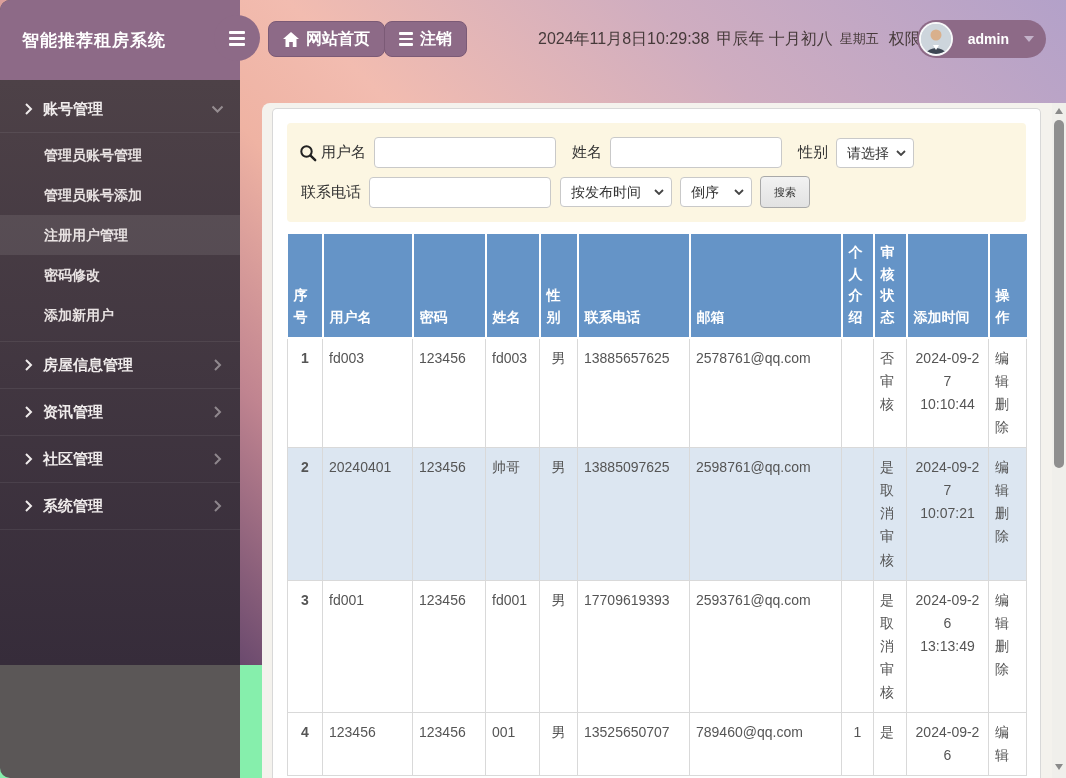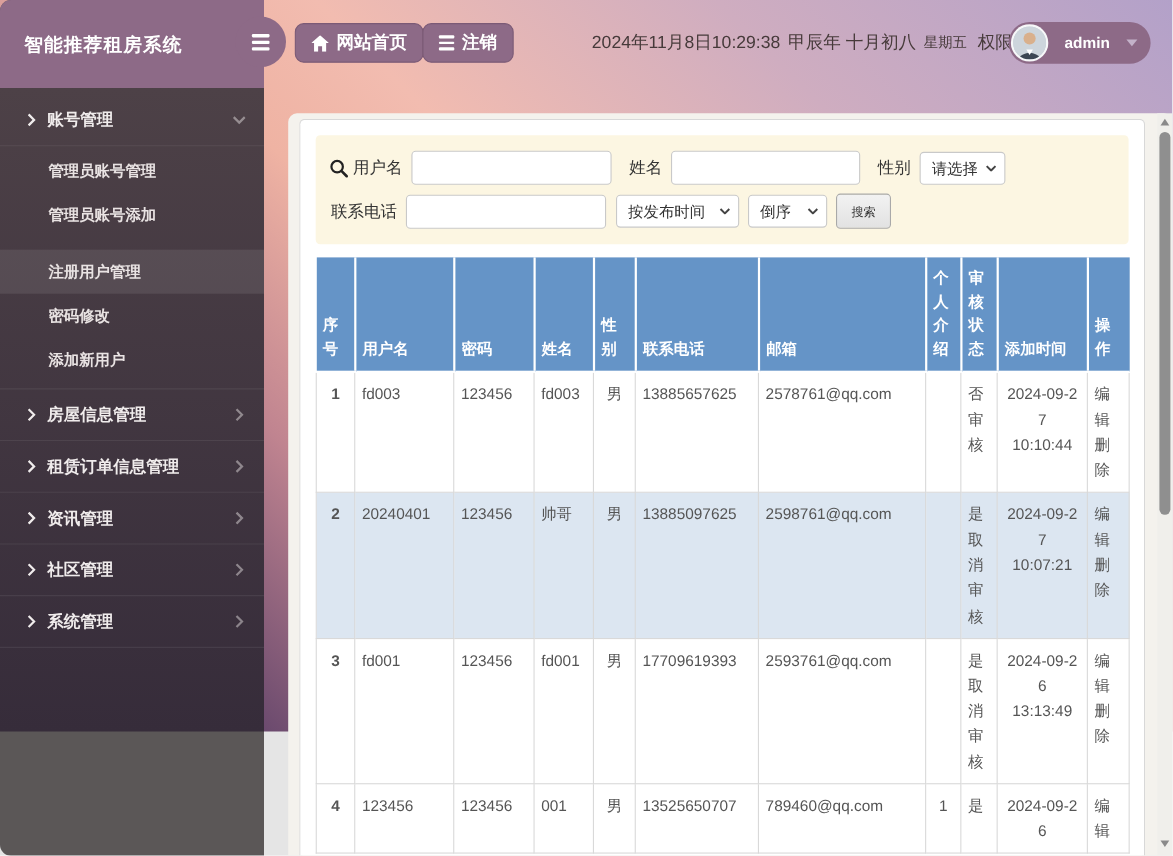--- a/index.html
+++ b/index.html
@@ -1,36 +1,36 @@
 <!DOCTYPE html>
 <html><head>
 <meta charset="utf-8">
 <style>
   * { margin:0; padding:0; box-sizing:border-box; }
   html,body { width:1066px; height:778px; overflow:hidden; font-family:"Liberation Sans","DejaVu Sans",sans-serif; background:#fff; }
-  .stage { position:relative; width:1066px; height:778px; overflow:hidden; background:#e5e5e5; }
+  .stage { position:relative; width:1066px; height:778px; overflow:hidden; background:#86efac; }
 
   
   .bg-gradient { position:absolute; left:0; top:0; width:1066px; height:665px;
     background:linear-gradient(45deg,#3f2f50 0%,#6b4a6e 14%,#c08490 30%,#efb3a3 45%,#f2bcb0 55%,#cfadc0 76%,#b3a1c9 100%); }
 
   
   .sidebar { position:absolute; left:0; top:0; width:240px; height:778px; background:#5b5757;
     border-radius:10px 0 0 10px; overflow:hidden; z-index:3; }
   .sidebar-header { height:80px; background:#8d6a87; display:flex; align-items:center; padding-left:22px; }
   .app-title { color:#fff; font-size:17px; font-weight:bold; letter-spacing:1px; }
   .sidebar-menu { height:585px; background:linear-gradient(#4d4147,#362c3a); padding-top:6px;font-weight:bold; }
   .nav-group { position:relative; height:47px; display:flex; align-items:center; padding-left:24px;
     color:#f0ecec; font-size:15px; cursor:pointer; border-bottom:1px solid rgba(255,255,255,0.07); }
   .nav-group .chev-l { margin-right:10px; display:inline-flex; }
   .nav-group .chev-r { position:absolute; right:18px; opacity:.45; display:inline-flex; }
   .chev-down { transform:rotate(90deg); }
   .nav-sub { padding:2px 0 6px 0; border-bottom:1px solid rgba(255,255,255,0.07); }
   .nav-child { height:40px; line-height:40px; padding-left:44px; color:#e9e3e3; font-size:14px; cursor:pointer; }
-  .nav-child.active { background:rgba(255,255,255,0.09);margin-top:12px; }
+  .nav-child.active { background:rgba(255,255,255,0.09); }
 
   .hamburger-bump { position:absolute; left:214px; top:15px; width:46px; height:46px; border-radius:50%;
     background:#8d6a87; z-index:4; display:flex; align-items:center; justify-content:center; cursor:pointer; }
   .bars { display:inline-flex; flex-direction:column; gap:3px; }
   .bars i { display:block; width:16px; height:3px; background:#fff; border-radius:1px; }
   .bars.small i { width:14px; height:2.6px; }
 
   
   .topbar { position:absolute; left:240px; top:0; width:826px; height:80px; z-index:2; }
   .hdr-btn { position:absolute; top:21px; height:36px; background:#8d6a87; border:1px solid #7b5a76;
@@ -134,33 +134,20 @@
           <div class="nav-child">密码修改</div>
           <div class="nav-child">添加新用户</div>
         </div>
         <div class="nav-group">
           <span class="chev-l">
      <svg class="chev-svg" viewBox="0 0 9 12">
               <polyline points="2,1 7,6 2,11" fill="none" stroke="currentColor" stroke-width="2"></polyline>
             </svg>
    </span>
           <span class="nav-label">房屋信息管理</span>
-          <span class="chev-r">
-     <svg class="chev-svg" viewBox="0 0 9 12">
-              <polyline points="2,1 7,6 2,11" fill="none" stroke="currentColor" stroke-width="2"></polyline>
-            </svg>
-   </span>
-        </div>
-        <div class="nav-group">
-          <span class="chev-l">
-     <svg class="chev-svg" viewBox="0 0 9 12">
-              <polyline points="2,1 7,6 2,11" fill="none" stroke="currentColor" stroke-width="2"></polyline>
-            </svg>
-   </span>
-          <span class="nav-label">租赁订单信息管理</span>
           <span class="chev-r">
      <svg class="chev-svg" viewBox="0 0 9 12">
               <polyline points="2,1 7,6 2,11" fill="none" stroke="currentColor" stroke-width="2"></polyline>
             </svg>
    </span>
         </div>
         <div class="nav-group">
           <span class="chev-l">
      <svg class="chev-svg" viewBox="0 0 9 12">
               <polyline points="2,1 7,6 2,11" fill="none" stroke="currentColor" stroke-width="2"></polyline>

